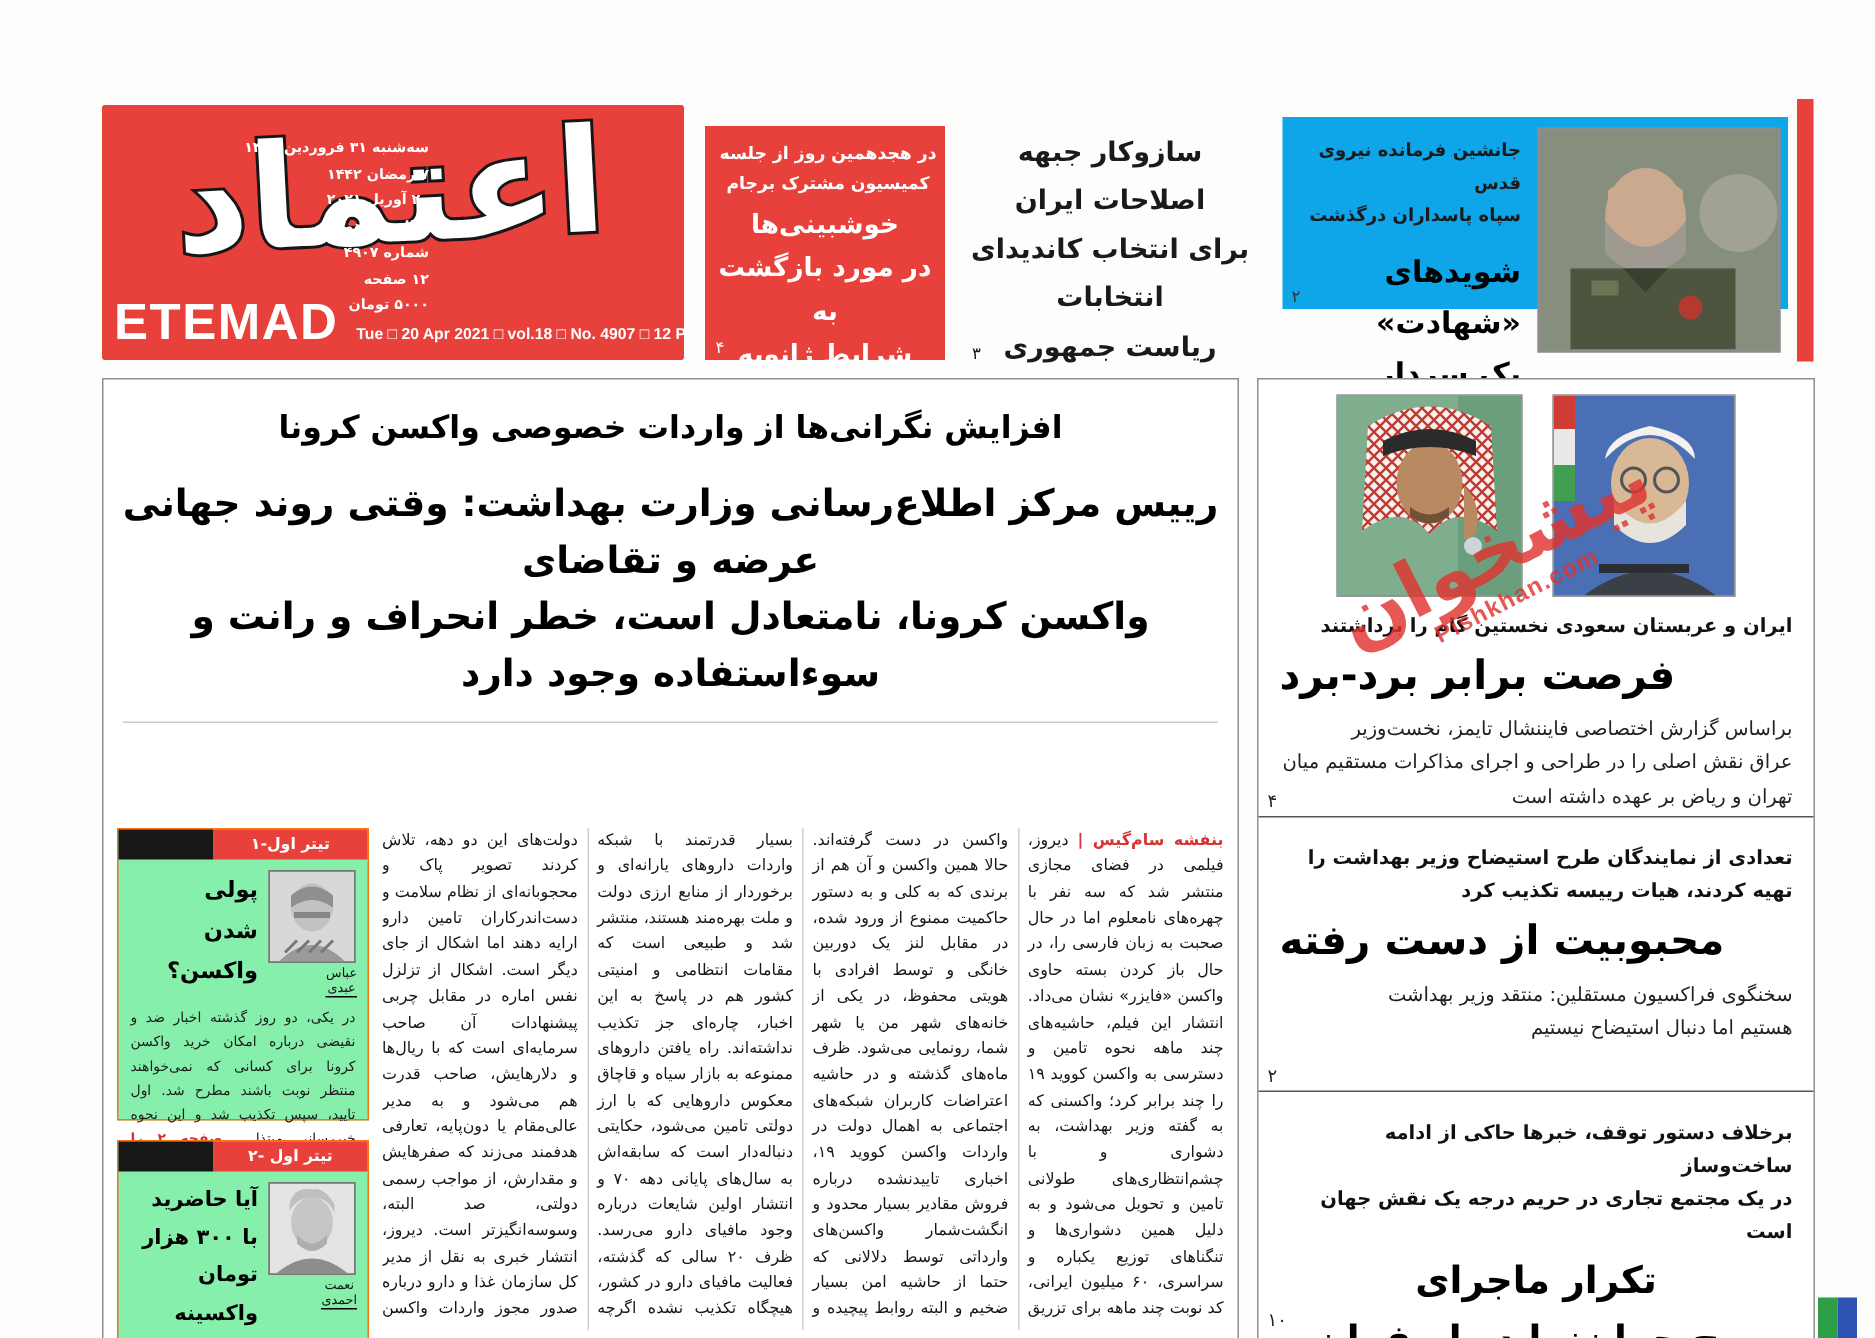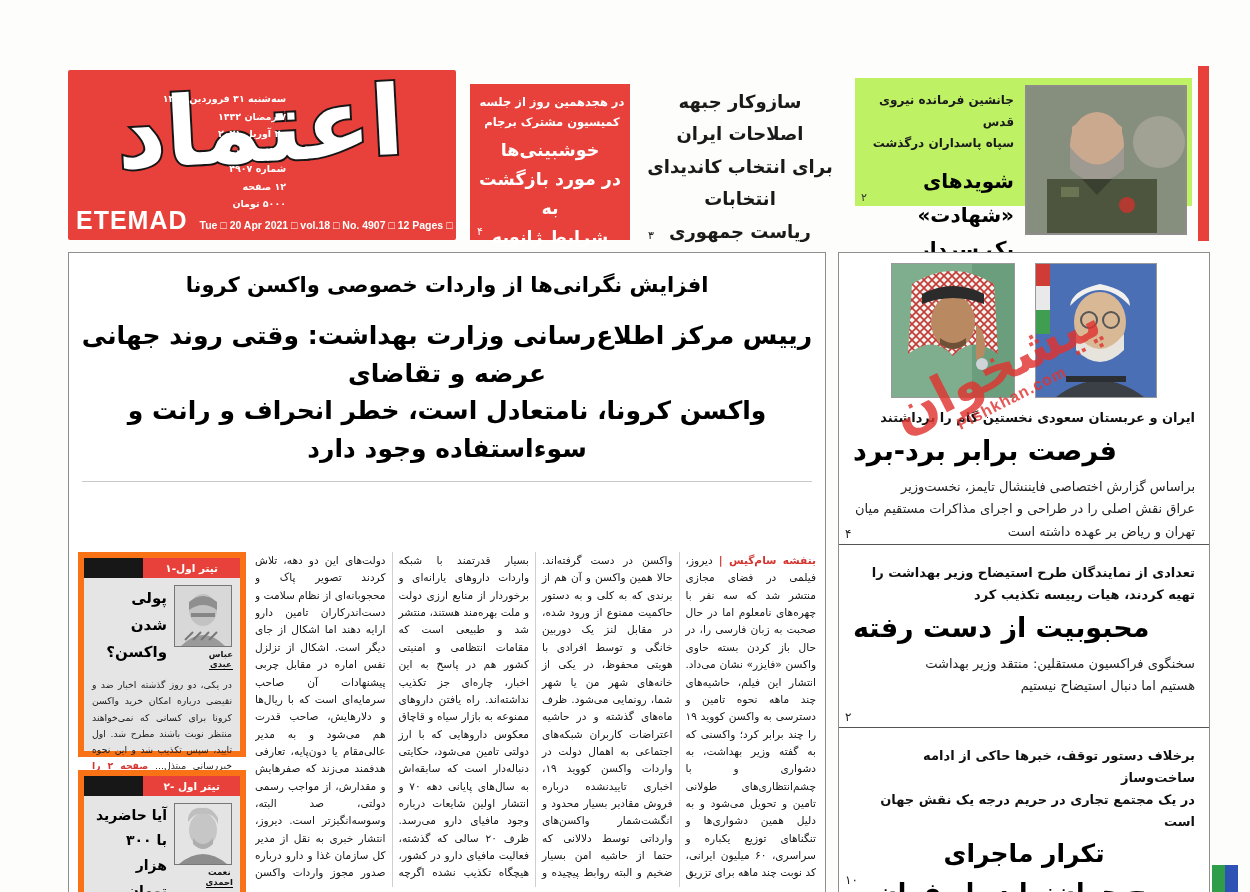--- a/index.html
+++ b/index.html
@@ -13,35 +13,35 @@
 
   
   .masthead{left:68px;top:70px;width:388px;height:170px;background:#e8403a;border-radius:2px;}
   .logo-cal{position:absolute;right:6px;top:-4px;width:380px;text-align:center;
     font-size:96px;font-weight:bold;color:#fff;transform:rotate(-3deg);
     -webkit-text-stroke:4px #161616;paint-order:stroke fill;line-height:1.3;}
   .mast-dates{position:absolute;left:88px;top:20px;width:130px;text-align:right;
     color:#fff;font-size:9.5px;font-weight:bold;line-height:1.85;}
   .mast-foot{position:absolute;left:8px;right:10px;bottom:5px;display:flex;direction:ltr;
     align-items:baseline;gap:12px;color:#fff;}
-  .mast-latin{font-family:"Liberation Sans",sans-serif;font-size:25px;font-weight:bold;letter-spacing:1px;}
+  .mast-latin{font-family:"Liberation Sans",sans-serif;font-size:34px;font-weight:bold;letter-spacing:1px;}
   .mast-info{font-family:"Liberation Sans",sans-serif;font-size:10.5px;font-weight:bold;white-space:nowrap;}
 
   
   .brjam{left:470px;top:84px;width:160px;height:156px;background:#e8403a;color:#fff;}
   .brjam .kick{padding:9px 4px 0 8px;font-size:11.5px;font-weight:bold;text-align:center;line-height:1.7;}
   .brjam .ttl{margin-top:4px;font-size:17.5px;font-weight:900;text-align:center;line-height:1.65;}
   .brjam .num{position:absolute;left:7px;bottom:2px;font-size:11px;color:#fff;}
 
   .reform{left:642px;top:86px;width:196px;height:156px;text-align:center;}
   .reform .kick{font-size:18px;font-weight:bold;line-height:1.8;color:#1a1a1a;}
   .reform .ttl{margin-top:8px;font-size:23px;font-weight:900;line-height:1.55;color:#000;}
   .reform .num{position:absolute;left:6px;bottom:0;font-size:11px;}
 
-  .graybox{left:855px;top:78px;width:337px;height:128px;background:#bef264;}
+  .graybox{left:855px;top:78px;width:337px;height:128px;background:#0ea5e9;}
   .graybox .txt{position:absolute;right:178px;left:10px;top:12px;text-align:right;}
   .graybox .kick{font-size:12px;font-weight:bold;line-height:1.8;color:#1a1a1a;}
   .graybox .ttl{margin-top:9px;font-size:20px;font-weight:900;line-height:1.7;color:#000;}
   .graybox .num{position:absolute;left:6px;bottom:2px;font-size:11px;color:#333;}
   .photo-frame{position:absolute;border:2px solid #8f8d8b;overflow:hidden;background:#888;}
   .photo-frame svg{display:block;}
 
   .redbar{left:1198px;top:66px;width:11px;height:175px;background:#e8403a;}
   .greenbar{left:1212px;top:865px;width:13px;height:27px;background:#2f9e49;}
   .bluebar{left:1225px;top:865px;width:13px;height:27px;background:#2f53b5;}
@@ -52,32 +52,32 @@
   .lead-head{margin-top:6px;text-align:center;font-size:82px;font-weight:900;line-height:1.1;color:#000;letter-spacing:-1px;}
   .lead-sub{margin-top:20px;text-align:center;font-size:25px;font-weight:bold;line-height:1.5;color:#000;}
   .lead-rule{margin:14px auto 0 auto;width:730px;border-top:1px solid #c9c9c9;}
   .content-row{position:absolute;left:9px;right:9px;top:299px;bottom:5px;display:flex;gap:9px;}
   .article{flex:1;column-count:4;column-gap:13px;column-rule:1px solid #cfcfcf;
     font-size:10.6px;line-height:1.64;text-align:justify;overflow:hidden;color:#161616;}
   .byline{color:#d43531;font-weight:bold;}
 
   
   .titrcol{width:168px;display:flex;flex-direction:column;gap:13px;}
-  .titrbox{border:6px solid #f97316;background:#e5e5e5;position:relative;}
+  .titrbox{border:1px solid #f97316;background:#86efac;position:relative;}
   .titrbox.first{height:193px;}
   .titrbox.second{flex:1;}
   .titrhead{height:20px;display:flex;}
   .titrhead .lab{width:62%;background:#e8403a;color:#fff;font-size:10.5px;font-weight:bold;
     text-align:center;line-height:20px;}
   .titrhead .blk{flex:1;background:#171717;}
   .titrrow{display:flex;padding:7px 7px 2px 7px;gap:6px;}
   .titr-title{flex:1;font-size:15px;font-weight:900;line-height:1.8;text-align:right;color:#000;}
   .authorbox{width:60px;text-align:center;}
   .authorbox .photo-frame{position:relative;border:1px solid #777;width:56px;height:60px;margin:0 auto;}
-  .authorname{font-size:8.5px;font-weight:bold;border-bottom:1px solid #000;display:inline-block;margin-top:2px;margin-left:42px;}
+  .authorname{font-size:8.5px;font-weight:normal;border-bottom:1px solid #000;display:inline-block;margin-top:2px;margin-left:42px;}
   .titrbody{padding:4px 8px 6px 8px;font-size:9.3px;line-height:1.75;text-align:justify;color:#1b1b1b;}
   .readnote{color:#d43531;font-weight:bold;}
 
   
   .sidebar{left:838px;top:252px;width:370px;height:639px;border:1px solid #8f8f8f;background:#fff;}
   .side-sec{position:relative;padding:8px 14px 4px 14px;}
   .sec1{height:279px;border-bottom:1px solid #555;}
   .sec2{height:170px;border-bottom:1px solid #555;}
   .sec3{height:150px;}
   .side-photos{display:flex;gap:20px;justify-content:center;margin-top:2px;}

